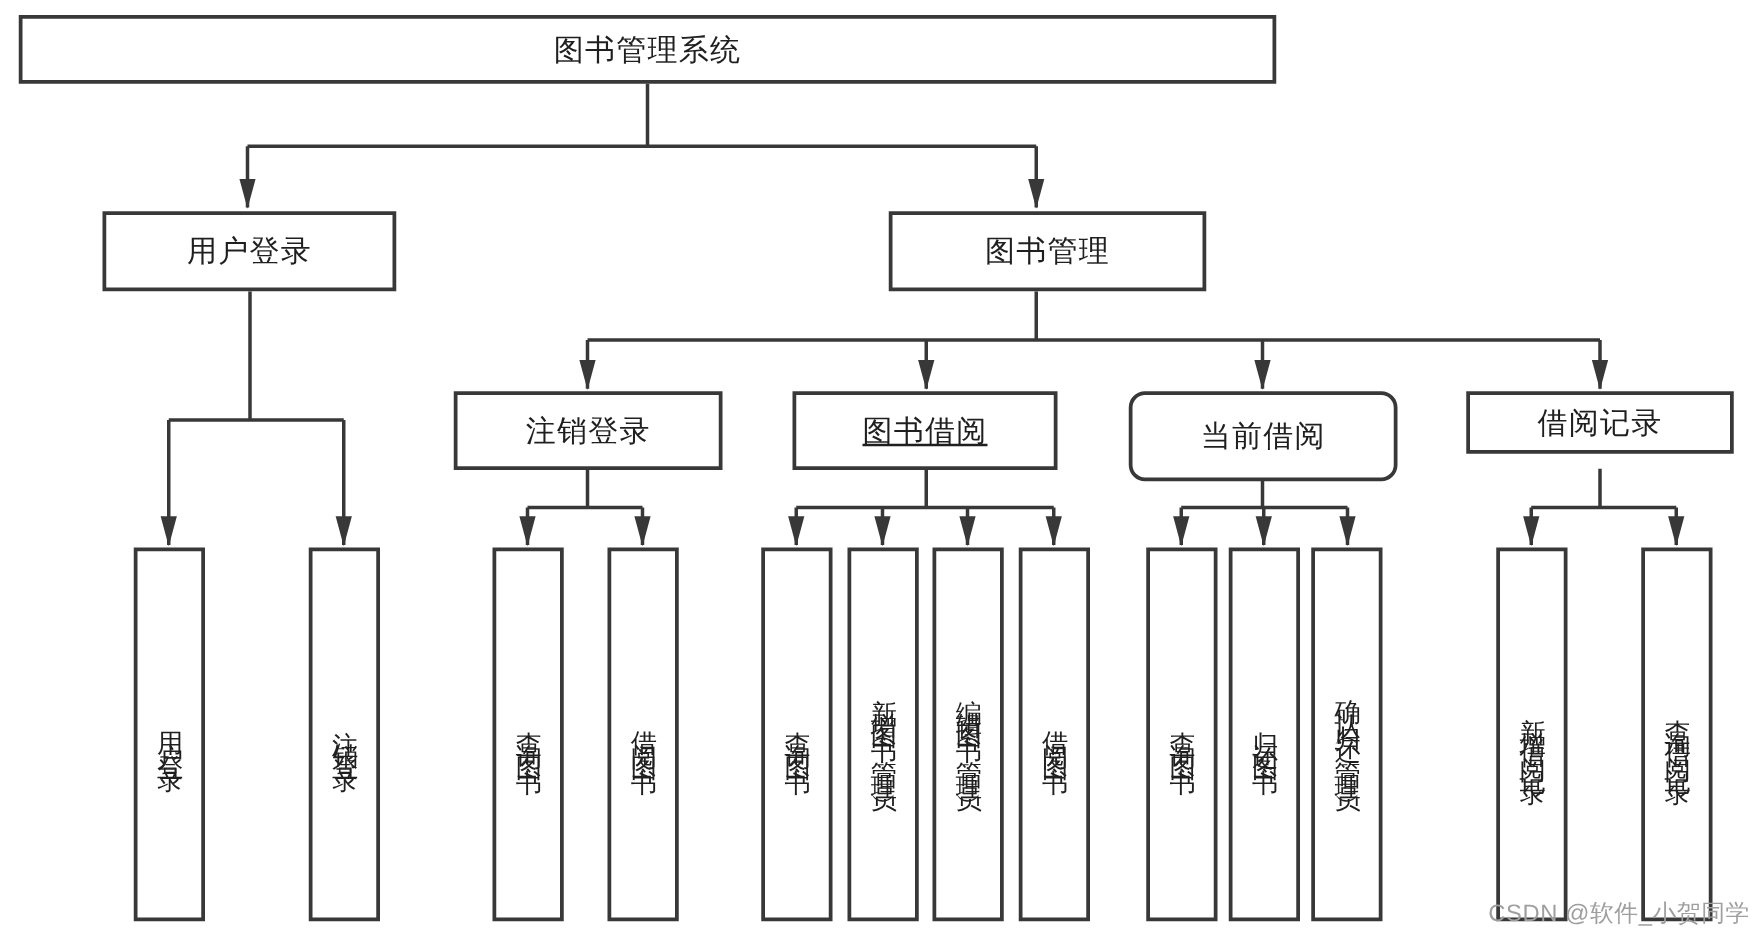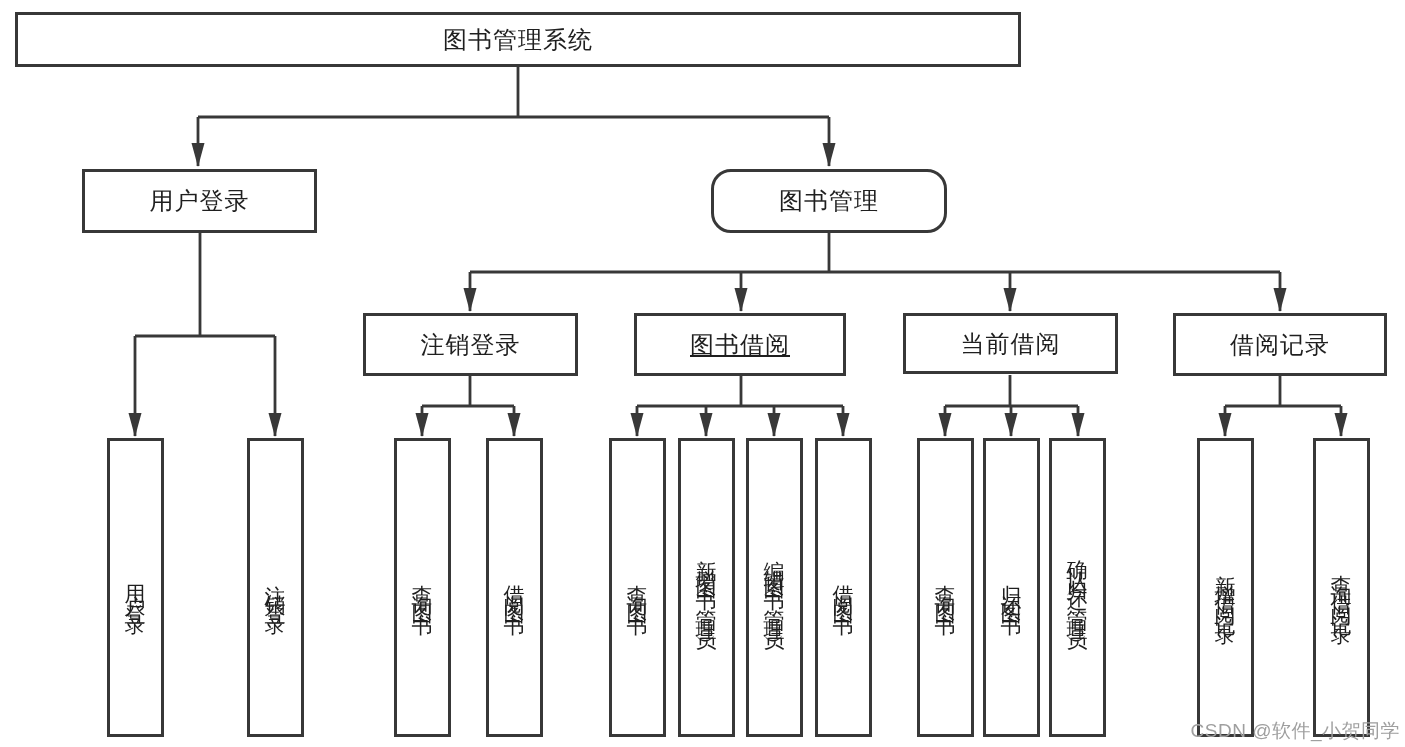--- a/index.html
+++ b/index.html
@@ -9,25 +9,25 @@
   }
   svg.wires{position:absolute;left:0;top:0;z-index:0;}
   .node{
     position:absolute;background:#ffffff;border:3px solid #383838;
     box-sizing:border-box;display:flex;align-items:center;justify-content:center;
     color:#1f1f1f;z-index:1;
   }
   .hlabel{font-size:24px;letter-spacing:1px;white-space:nowrap;}
   .root{left:15px;top:12px;width:1006px;height:55px;align-items:center;}
   .n-user{left:82px;top:169px;width:235px;height:64px;}
-  .n-book{left:711px;top:169px;width:236px;height:64px;border-radius:20px;}
+  .n-book{left:711px;top:169px;width:254px;height:64px;}
   .n-rec{left:363px;top:313px;width:215px;height:63px;}
   .n-borrow{left:634px;top:313px;width:212px;height:63px;text-decoration:underline;}
-  .n-cur{left:903px;top:313px;width:215px;height:61px;}
-  .n-record{left:1173px;top:313px;width:214px;height:63px;}
+  .n-cur{left:903px;top:313px;width:215px;height:72px;border-radius:13px;}
+  .n-record{left:1173px;top:313px;width:214px;height:50px;}
   .leaf{top:438px;width:57px;height:299px;}
   .vtext{
     writing-mode:vertical-rl;text-orientation:mixed;
     font-size:21px;line-height:1;letter-spacing:10px;white-space:nowrap;
   }
   .la1{left:107px}.la2{left:247px}
   .lb1{left:394px}.lb2{left:486px}
   .lc1{left:609px}.lc2{left:678px}.lc3{left:746px}.lc4{left:815px}
   .ld1{left:917px}.ld2{left:983px}.ld3{left:1049px}
   .le1{left:1197px}.le2{left:1313px}

